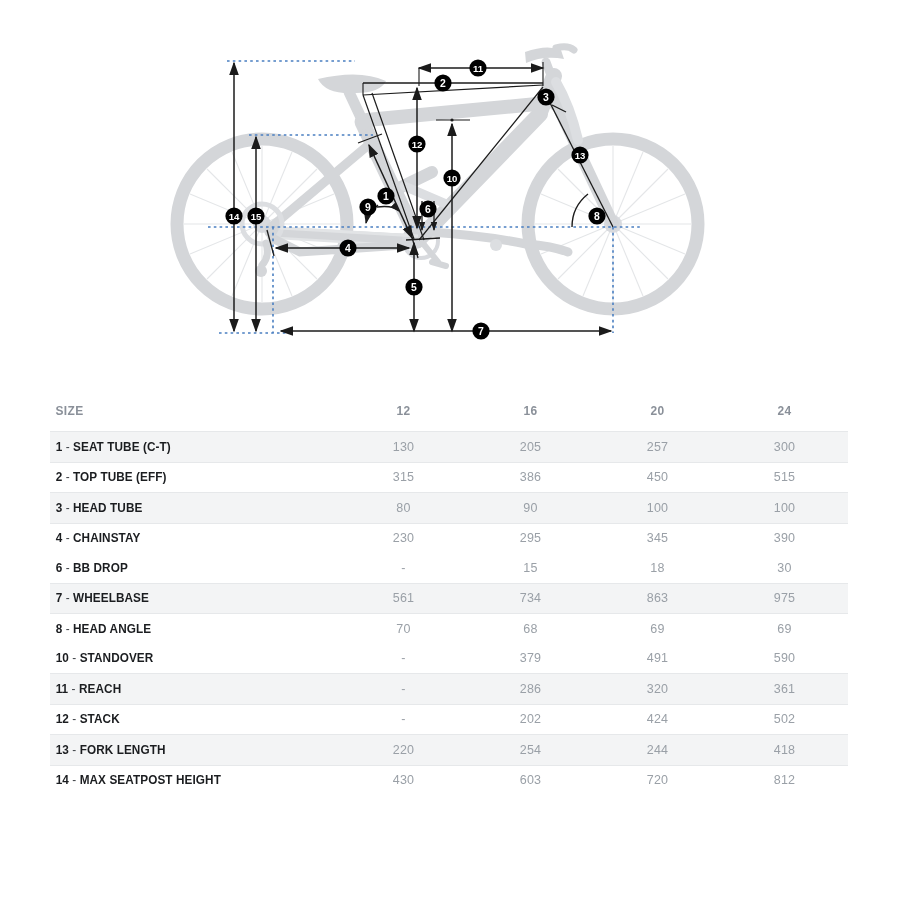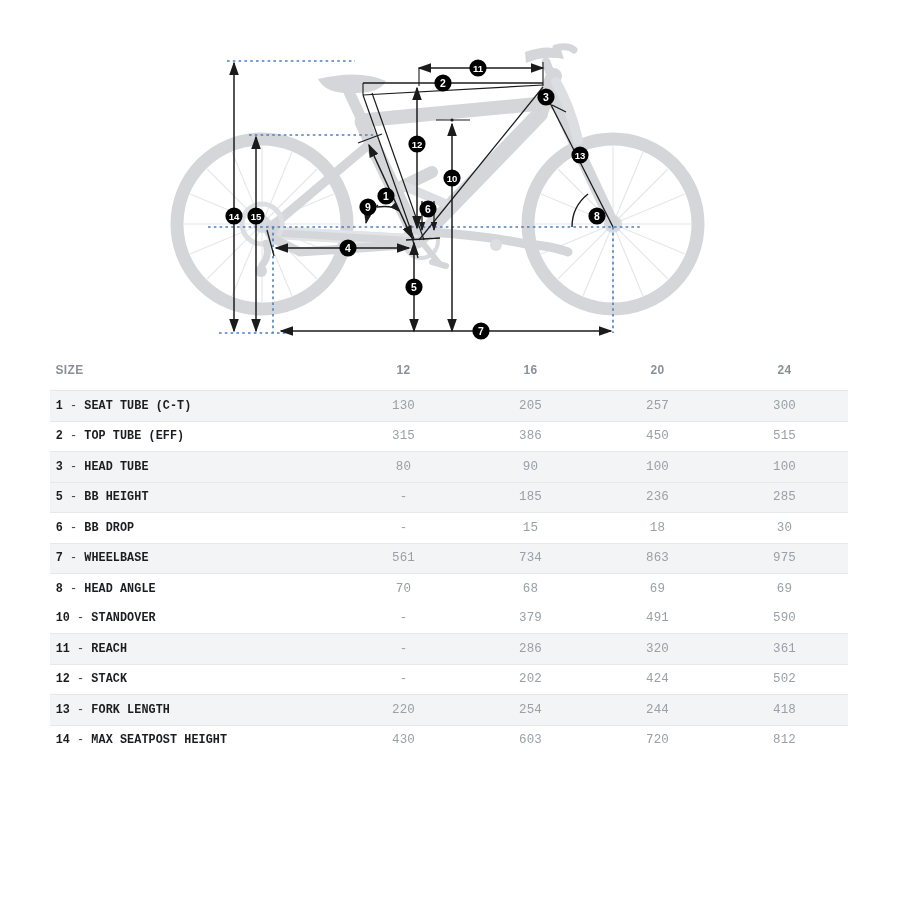--- a/index.html
+++ b/index.html
@@ -33,21 +33,21 @@
   #geometry-diagram {
     display: block;
     width: 898px;
     height: 368px;
   }
 
   
   #geometry-table-wrap {
     position: absolute;
     left: 50px;
-    top: 352px;
+    top: 393px;
     width: 798px;
   }
   table.geo {
     border-collapse: collapse;
     width: 798px;
     table-layout: fixed;
   }
   table.geo col.c-label { width: 290px; }
   table.geo col.c-val   { width: 127px; }
 
@@ -62,21 +62,21 @@
     border: none;
     font-stretch: condensed;
     transform: scaleX(0.92);
   }
   table.geo thead th.lbl {
     text-align: left;
     padding-left: 6px;
     transform-origin: left center;
   }
 
-  table.geo tbody tr { height: 29.5px; font-family: Liberation Mono, monospace; }
+  table.geo tbody tr { height: 29.5px; }
   table.geo tbody tr.odd  { background: #f3f4f5; }
   table.geo tbody tr.even { background: #ffffff; }
   table.geo tbody tr.odd td { border-top: 1px solid #e6e8ea; border-bottom: 1px solid #e6e8ea; }
 
   table.geo tbody td {
     font-size: 12.5px;
     padding: 0;
     height: 29.5px;
     vertical-align: middle;
   }
@@ -389,26 +389,26 @@
             <td class="val">450</td>
             <td class="val">515</td>
           </tr>
           <tr class="odd">
             <td class="lbl"><span class="num">3</span><span class="dash"> - </span><span>HEAD TUBE</span></td>
             <td class="val">80</td>
             <td class="val">90</td>
             <td class="val">100</td>
             <td class="val">100</td>
           </tr>
-          <tr class="odd">
-            <td class="lbl"><span class="num">5</span><span class="dash"> - </span><span>BB HEIGHT</span></td>
-            <td class="val">-</td>
-            <td class="val">185</td>
-            <td class="val">236</td>
-            <td class="val">285</td>
+          <tr class="even">
+            <td class="lbl"><span class="num">4</span><span class="dash"> - </span><span>CHAINSTAY</span></td>
+            <td class="val">230</td>
+            <td class="val">295</td>
+            <td class="val">345</td>
+            <td class="val">390</td>
           </tr>
           <tr class="even">
             <td class="lbl"><span class="num">6</span><span class="dash"> - </span><span>BB DROP</span></td>
             <td class="val">-</td>
             <td class="val">15</td>
             <td class="val">18</td>
             <td class="val">30</td>
           </tr>
           <tr class="odd">
             <td class="lbl"><span class="num">7</span><span class="dash"> - </span><span>WHEELBASE</span></td>

